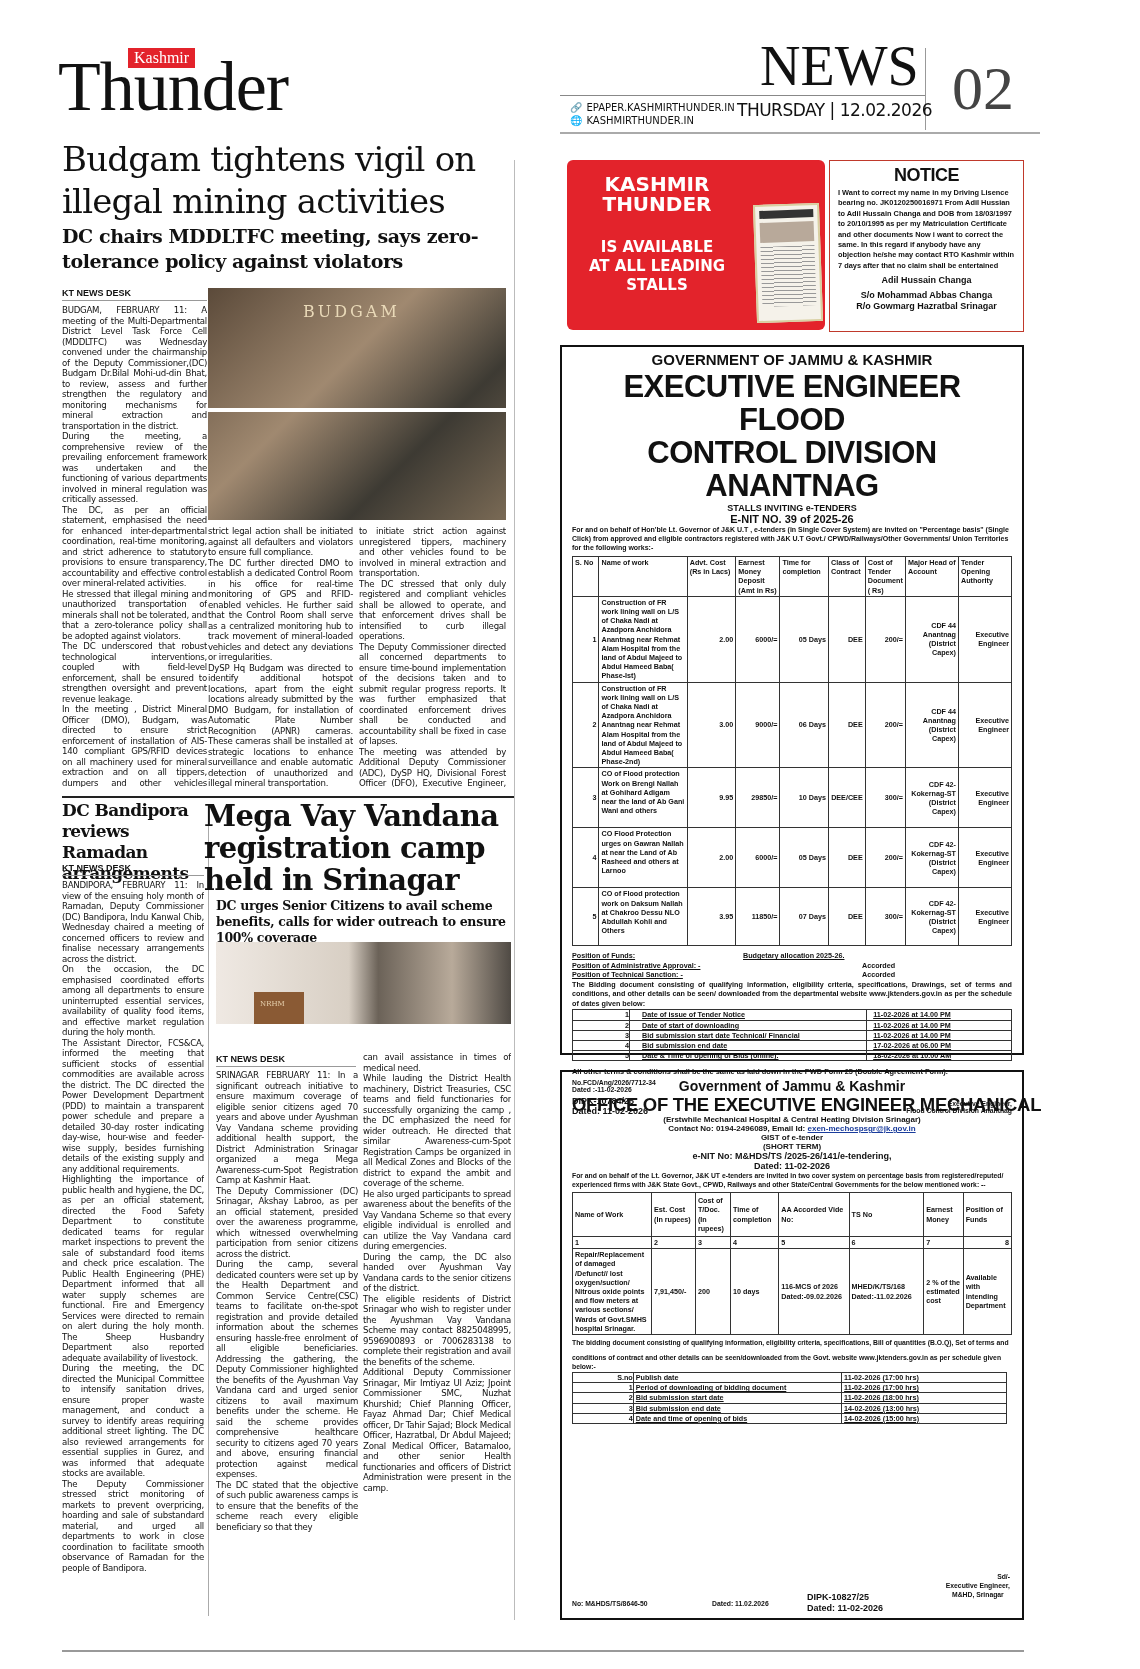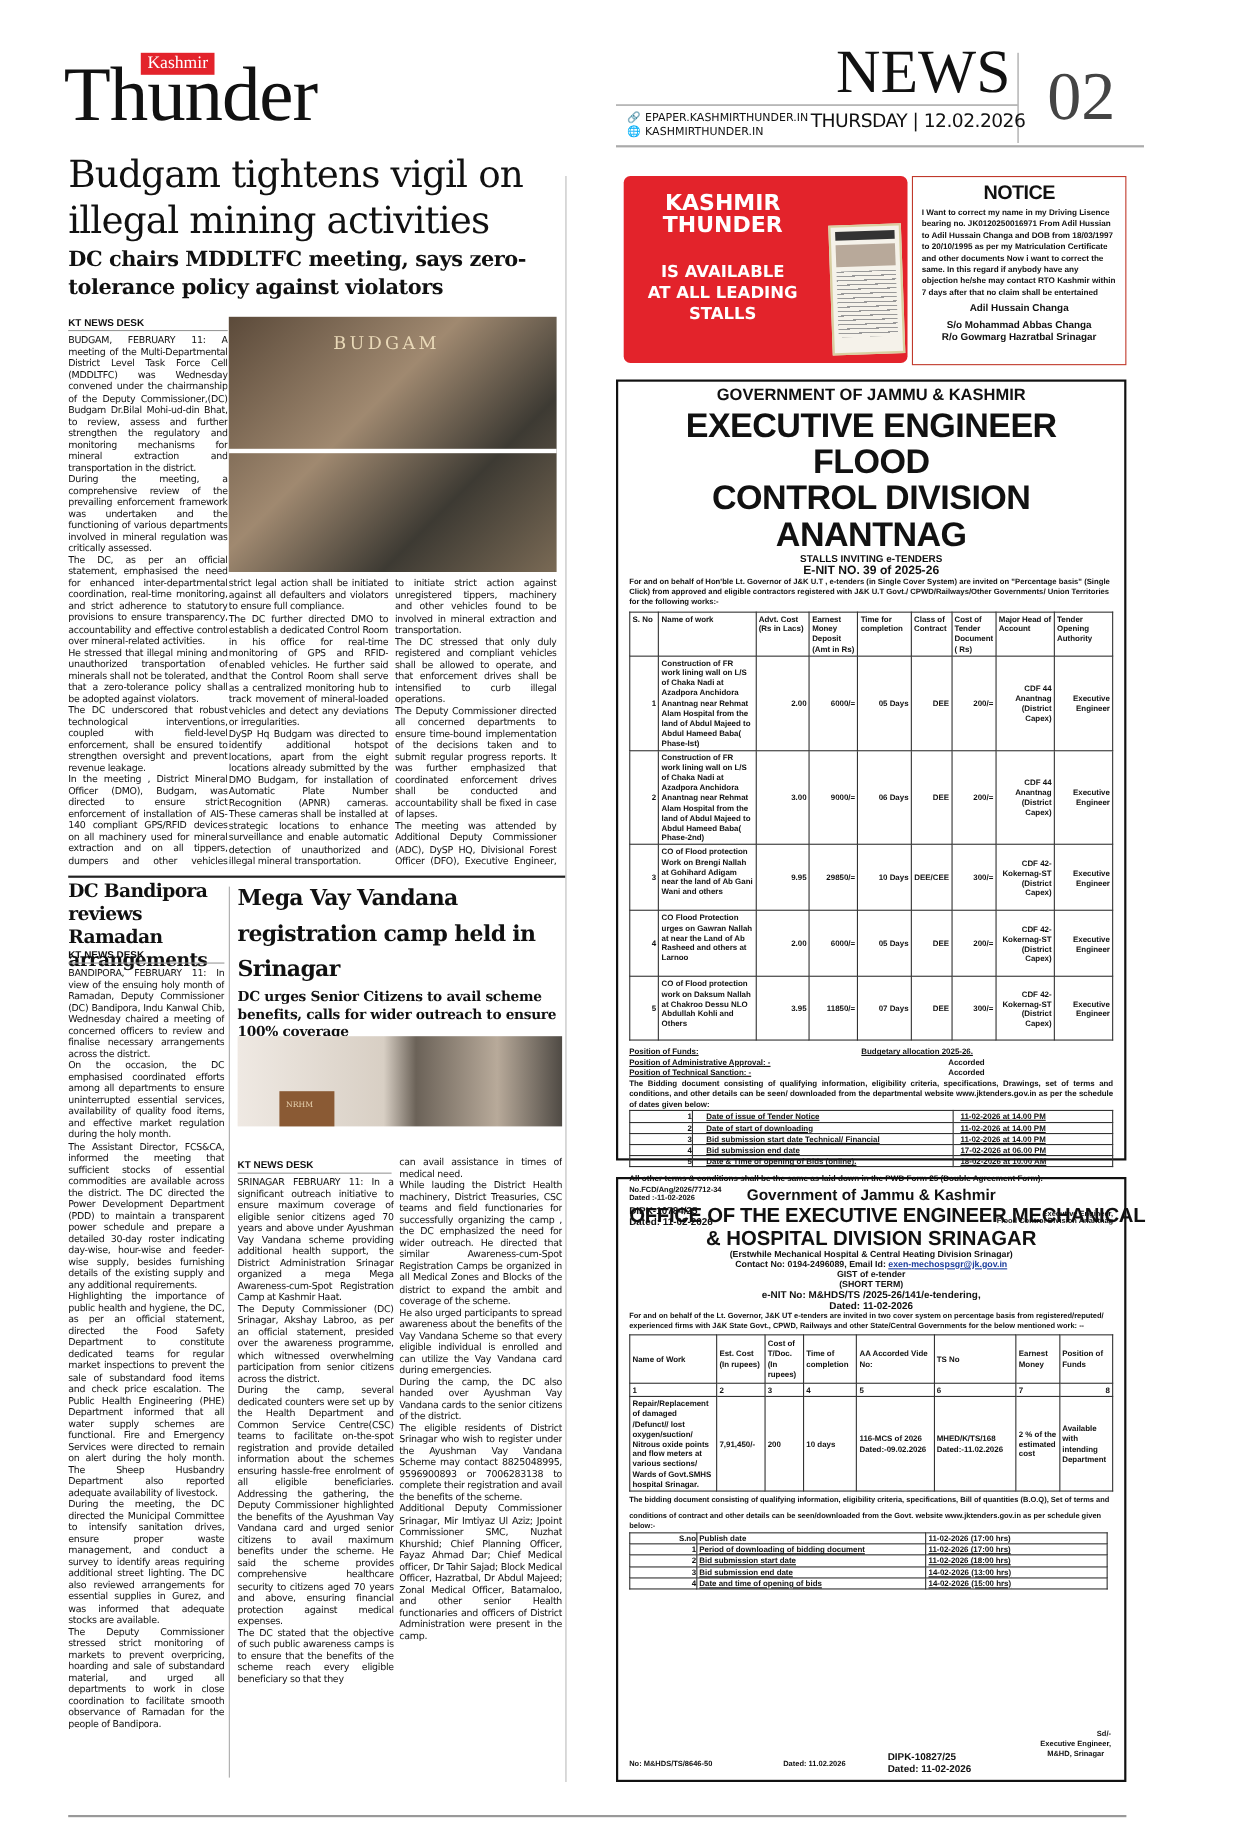--- a/index.html
+++ b/index.html
@@ -79,21 +79,21 @@
 <div class="abs h2" style="left:62px;top:800px;width:145px;font-size:17px;line-height:21px">DC Bandipora reviews Ramadan arrangements</div>
 <div class="abs desk" style="left:62px;top:863px;width:142px">KT NEWS DESK</div>
 <div class="abs col" style="left:62px;top:880px;width:142px;height:730px;overflow:hidden;white-space:pre-line">BANDIPORA, FEBRUARY 11: In view of the ensuing holy month of Ramadan, Deputy Commissioner (DC) Bandipora, Indu Kanwal Chib, Wednesday chaired a meeting of concerned officers to review and finalise necessary arrangements across the district.
  On the occasion, the DC emphasised coordinated efforts among all departments to ensure uninterrupted essential services, availability of quality food items, and effective market regulation during the holy month.
  The Assistant Director, FCS&amp;CA, informed the meeting that sufficient stocks of essential commodities are available across the district. The DC directed the Power Development Department (PDD) to maintain a transparent power schedule and prepare a detailed 30-day roster indicating day-wise, hour-wise and feeder-wise supply, besides furnishing details of the existing supply and any additional requirements.
  Highlighting the importance of public health and hygiene, the DC, as per an official statement, directed the Food Safety Department to constitute dedicated teams for regular market inspections to prevent the sale of substandard food items and check price escalation. The Public Health Engineering (PHE) Department informed that all water supply schemes are functional. Fire and Emergency Services were directed to remain on alert during the holy month. The Sheep Husbandry Department also reported adequate availability of livestock.
  During the meeting, the DC directed the Municipal Committee to intensify sanitation drives, ensure proper waste management, and conduct a survey to identify areas requiring additional street lighting. The DC also reviewed arrangements for essential supplies in Gurez, and was informed that adequate stocks are available.
  The Deputy Commissioner stressed strict monitoring of markets to prevent overpricing, hoarding and sale of substandard material, and urged all departments to work in close coordination to facilitate smooth observance of Ramadan for the people of Bandipora.</div>
 <div class="abs vline" style="left:208px;top:806px;height:810px"></div>
 
-<div class="abs h2" style="left:216px;top:800px;width:295px;font-size:20px;line-height:32px">Mega Vay Vandana registration camp held in Srinagar</div>
+<div class="abs h2" style="left:204px;top:800px;width:295px;font-size:29px;line-height:32px">Mega Vay Vandana registration camp held in Srinagar</div>
 <div class="abs h2" style="left:216px;top:898px;width:295px;font-size:12.5px;line-height:16px;letter-spacing:-0.3px">DC urges Senior Citizens to avail scheme benefits, calls for wider outreach to ensure 100% coverage</div>
 <div class="abs photo" style="left:216px;top:942px;width:295px;height:82px;background:linear-gradient(90deg,#efe9e3 0,#d8cfc4 45%,#6b6258 55%,#b8aa9a 80%,#4f4a44)">
   <div style="position:absolute;left:38px;top:50px;width:50px;height:32px;background:#8a5a34"></div>
   <div style="position:absolute;left:44px;top:58px;font-size:7px;color:#e8d3b0">NRHM</div>
 </div>
 <div class="abs desk" style="left:216px;top:1054px;width:140px">KT NEWS DESK</div>
 <div class="abs col" style="left:216px;top:1070px;width:142px;height:545px;overflow:hidden;white-space:pre-line">SRINAGAR FEBRUARY 11: In a significant outreach initiative to ensure maximum coverage of eligible senior citizens aged 70 years and above under Ayushman Vay Vandana scheme providing additional health support, the District Administration Srinagar organized a mega Mega Awareness-cum-Spot Registration Camp at Kashmir Haat.
  The Deputy Commissioner (DC) Srinagar, Akshay Labroo, as per an official statement, presided over the awareness programme, which witnessed overwhelming participation from senior citizens across the district.
  During the camp, several dedicated counters were set up by the Health Department and Common Service Centre(CSC) teams to facilitate on-the-spot registration and provide detailed information about the schemes ensuring hassle-free enrolment of all eligible beneficiaries. Addressing the gathering, the Deputy Commissioner highlighted the benefits of the Ayushman Vay Vandana card and urged senior citizens to avail maximum benefits under the scheme. He said the scheme provides comprehensive healthcare security to citizens aged 70 years and above, ensuring financial protection against medical expenses.
  The DC stated that the objective of such public awareness camps is to ensure that the benefits of the scheme reach every eligible beneficiary so that they</div>
@@ -201,21 +201,21 @@
           <td class="c">07 Days</td>
           <td class="c">DEE</td>
           <td class="c">300/=</td>
           <td class="c">CDF 42-Kokernag-ST (District Capex)</td>
           <td class="c">Executive Engineer</td>
         </tr>
     </tbody>
   </table>
   <div style="font-size:7.2px;font-weight:bold;margin-top:5px;line-height:9.5px">
     <div style="display:flex">
-        <span class="u" style="width:211px">Position of Funds:</span>
+        <span class="u" style="width:171px">Position of Funds:</span>
         <span class="u">Budgetary allocation 2025-26.</span>
       </div>
     <div style="display:flex">
         <span class="u" style="width:290px">Position of Administrative Approval: -</span>
         <span>Accorded</span>
       </div>
     <div style="display:flex">
         <span class="u" style="width:290px">Position of Technical Sanction: -</span>
         <span>Accorded</span>
       </div>
@@ -261,21 +261,20 @@
     <div style="text-align:right;padding-top:4px">
       <div style="font-size:6.8px;font-weight:bold">Executive Engineer,</div>
       <div style="font-size:6.8px;font-weight:bold">Flood Control Division Anantnag</div>
     </div>
   </div>
 </div>
 
 <div class="abs box" style="left:560px;top:1070px;width:464px;height:550px;padding:6px 10px">
   <div style="text-align:center;font-size:14px;font-weight:bold">Government of Jammu &amp; Kashmir</div>
   <div style="text-align:center;font-size:18.5px;font-weight:bold;line-height:21px;letter-spacing:-0.3px;white-space:nowrap">OFFICE OF THE EXECUTIVE ENGINEER MECHANICAL</div>
-  <div style="text-align:center;font-size:18.5px;font-weight:bold;line-height:21px">&amp; HOSPITAL DIVISION SRINAGAR</div>
   <div style="text-align:center;font-size:8px;font-weight:bold">(Erstwhile Mechanical Hospital &amp; Central Heating Division Srinagar)</div>
   <div style="text-align:center;font-size:8px;font-weight:bold"><span>Contact No: 0194-2496089, Email Id: </span><span class="u" style="color:#1a3c9c">exen-mechospsgr@jk.gov.in</span></div>
   <div style="text-align:center;font-size:8px;font-weight:bold">GIST of e-tender</div>
   <div style="text-align:center;font-size:8px;font-weight:bold">(SHORT TERM)</div>
   <div style="text-align:center;font-size:9px;font-weight:bold">e-NIT No:  M&amp;HDS/TS /2025-26/141/e-tendering,</div>
   <div style="text-align:center;font-size:9px;font-weight:bold">Dated:  11-02-2026</div>
   <div style="font-size:6.8px;font-weight:bold;line-height:9px">For and on behalf of the Lt. Governor, J&amp;K UT e-tenders are invited  in two cover system on percentage basis from registered/reputed/ experienced firms with J&amp;K State Govt., CPWD, Railways and other State/Central Governments for the below mentioned work: --</div>
   <table style="margin-top:3px">
     <tbody>
         <tr style="height:44px">

